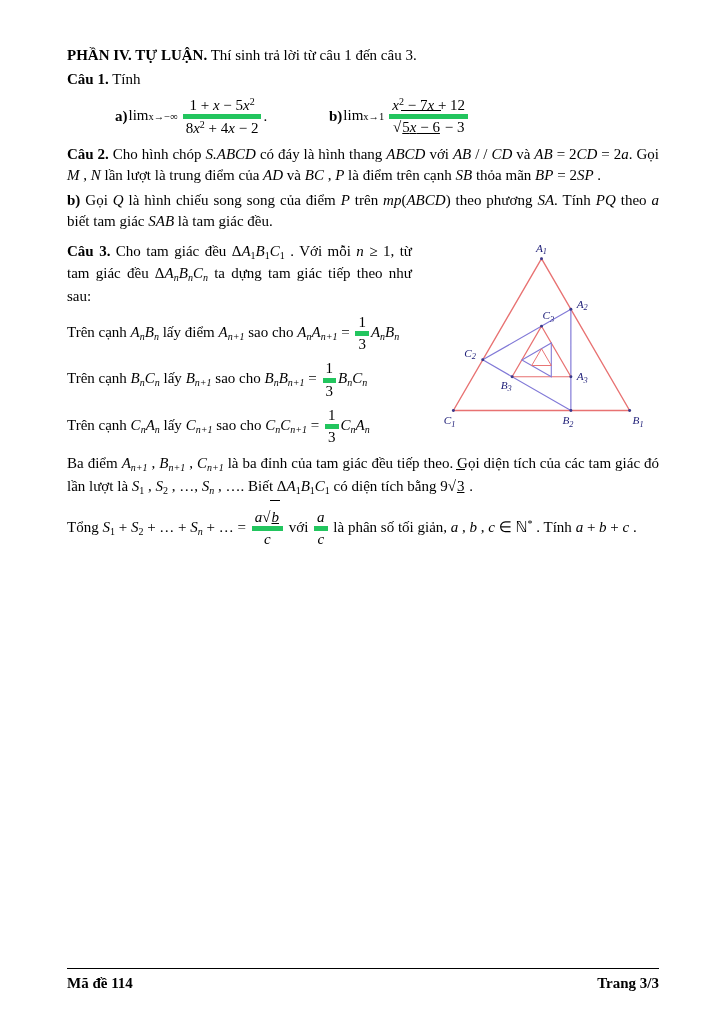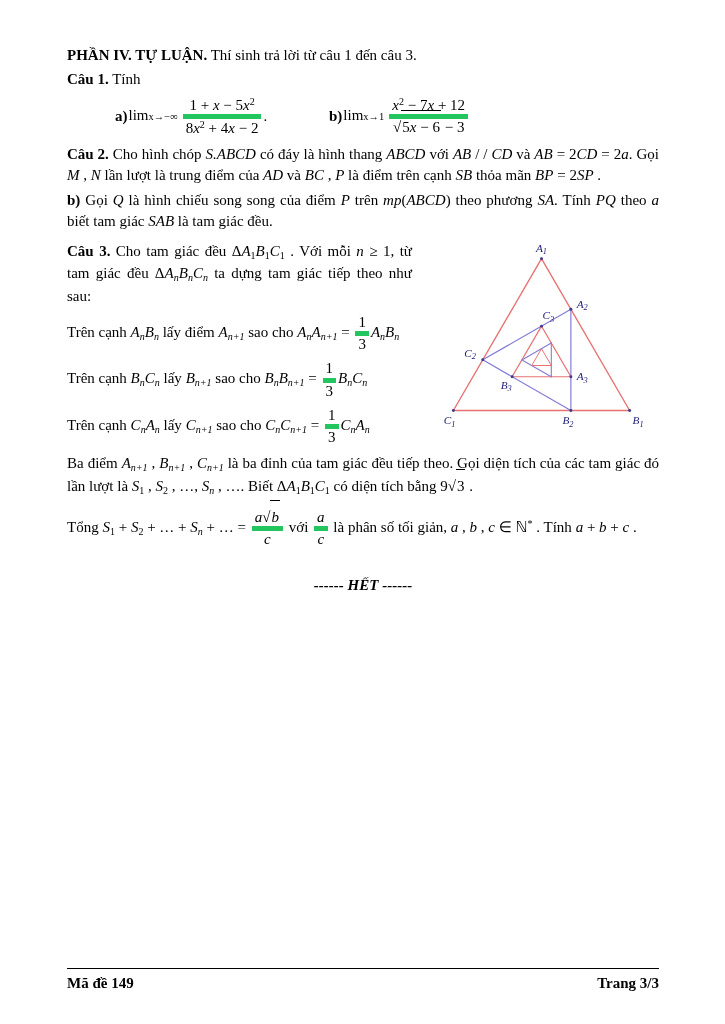--- a/index.html
+++ b/index.html
@@ -15,21 +15,21 @@
   .seg-b{font-weight:bold;}
   .seg-i{font-style:italic;}
   .seg-s{font-size:10px;vertical-align:-3px;}
   .seg-p{font-size:10px;vertical-align:5px;}
   .frac{display:inline-block;vertical-align:middle;text-align:center;margin:0 2px;line-height:1.15;}
   .fnum{display:block;border-bottom:5px solid #22c55e;padding:0 3px;}
   .fden{display:block;padding:0 3px;}
   .lim{display:inline-flex;align-items:center;vertical-align:middle;margin:0 3px 0 1px;line-height:1.05;}
   .lims{font-size:10.5px;}
   .sqrt{white-space:nowrap;display:inline;}
-  .radicand{border-top:1px solid #000;padding:8px 1px;}
+  .radicand{border-top:1px solid #000;padding:8px 1px;text-decoration:underline;}
   .limits{margin:5px 0 7px 48px;}
   .limexpr{display:inline-flex;align-items:center;margin-right:58px;}
   .cau3{margin-top:9px;}
   .fig{float:right;margin:0 0 4px 12px;}
   .fig text{font-size:11.5px;font-style:italic;}
   .fig .vsub{font-size:8.5px;}
   .fpara{margin:7px 0;}
   .tong{clear:both;margin-top:11px;}
   .end{text-align:center;font-weight:bold;font-style:italic;margin-top:27px;}
   .footer{
@@ -109,19 +109,18 @@
     </div>
 
     <p class="para just"><span class="seg-b">Câu 3.</span><span> Cho tam giác đều Δ</span><span class="seg-i">A</span><span class="seg-s">1</span><span class="seg-i">B</span><span class="seg-s">1</span><span class="seg-i">C</span><span class="seg-s">1</span><span> . Với mỗi </span><span class="seg-i">n</span><span> ≥ 1</span><span>, từ tam giác đều Δ</span><span class="seg-i">A</span><span class="seg-s seg-i">n</span><span class="seg-i">B</span><span class="seg-s seg-i">n</span><span class="seg-i">C</span><span class="seg-s seg-i">n</span><span> ta dựng tam giác tiếp theo như sau:</span></p>
     <p class="fpara"><span>Trên cạnh </span><span class="seg-i">A</span><span class="seg-s seg-i">n</span><span class="seg-i">B</span><span class="seg-s seg-i">n</span><span> lấy điểm </span><span class="seg-i">A</span><span class="seg-s seg-i">n+1</span><span> sao cho </span><span class="seg-i">A</span><span class="seg-s seg-i">n</span><span class="seg-i">A</span><span class="seg-s seg-i">n+1</span><span> = </span><span class="frac"><span class="fnum"><span>1</span></span><span class="fden"><span>3</span></span></span><span class="seg-i">A</span><span class="seg-s seg-i">n</span><span class="seg-i">B</span><span class="seg-s seg-i">n</span></p>
     <p class="fpara"><span>Trên cạnh </span><span class="seg-i">B</span><span class="seg-s seg-i">n</span><span class="seg-i">C</span><span class="seg-s seg-i">n</span><span> lấy </span><span class="seg-i">B</span><span class="seg-s seg-i">n+1</span><span> sao cho </span><span class="seg-i">B</span><span class="seg-s seg-i">n</span><span class="seg-i">B</span><span class="seg-s seg-i">n+1</span><span> = </span><span class="frac"><span class="fnum"><span>1</span></span><span class="fden"><span>3</span></span></span><span class="seg-i">B</span><span class="seg-s seg-i">n</span><span class="seg-i">C</span><span class="seg-s seg-i">n</span></p>
     <p class="fpara"><span>Trên cạnh </span><span class="seg-i">C</span><span class="seg-s seg-i">n</span><span class="seg-i">A</span><span class="seg-s seg-i">n</span><span> lấy </span><span class="seg-i">C</span><span class="seg-s seg-i">n+1</span><span> sao cho </span><span class="seg-i">C</span><span class="seg-s seg-i">n</span><span class="seg-i">C</span><span class="seg-s seg-i">n+1</span><span> = </span><span class="frac"><span class="fnum"><span>1</span></span><span class="fden"><span>3</span></span></span><span class="seg-i">C</span><span class="seg-s seg-i">n</span><span class="seg-i">A</span><span class="seg-s seg-i">n</span></p>
     <p class="para just"><span>Ba điểm </span><span class="seg-i">A</span><span class="seg-s seg-i">n+1</span><span> , </span><span class="seg-i">B</span><span class="seg-s seg-i">n+1</span><span> , </span><span class="seg-i">C</span><span class="seg-s seg-i">n+1</span><span> là ba đỉnh của tam giác đều tiếp theo. Gọi diện tích của các tam giác đó lần lượt là </span><span class="seg-i">S</span><span class="seg-s">1</span><span> , </span><span class="seg-i">S</span><span class="seg-s">2</span><span> , …, </span><span class="seg-i">S</span><span class="seg-s seg-i">n</span><span> , …. Biết Δ</span><span class="seg-i">A</span><span class="seg-s">1</span><span class="seg-i">B</span><span class="seg-s">1</span><span class="seg-i">C</span><span class="seg-s">1</span><span> có diện tích bằng 9</span><span class="sqrt"><span>√</span><span class="radicand"><span>3</span></span></span><span> .</span></p>
     <p class="fpara tong"><span>Tổng </span><span class="seg-i">S</span><span class="seg-s">1</span><span> + </span><span class="seg-i">S</span><span class="seg-s">2</span><span> + … + </span><span class="seg-i">S</span><span class="seg-s seg-i">n</span><span> + … = </span><span class="frac"><span class="fnum"><span class="seg-i">a</span><span class="sqrt"><span>√</span><span class="radicand"><span class="seg-i">b</span></span></span></span><span class="fden"><span class="seg-i">c</span></span></span><span> với </span><span class="frac"><span class="fnum"><span class="seg-i">a</span></span><span class="fden"><span class="seg-i">c</span></span></span><span> là phân số tối giản, </span><span class="seg-i">a</span><span> , </span><span class="seg-i">b</span><span> , </span><span class="seg-i">c</span><span> ∈ ℕ</span><span class="seg-p">*</span><span> . Tính </span><span class="seg-i">a</span><span> + </span><span class="seg-i">b</span><span> + </span><span class="seg-i">c</span><span> .</span></p>
   </div>
 
-  <p class="end">------ HẾT ------</p>
 </div>
 
 <div class="footer">
-  <span>Mã đề 149</span>
+  <span>Mã đề 114</span>
   <span>Trang 3/3</span>
 </div>
 
 </body></html>

